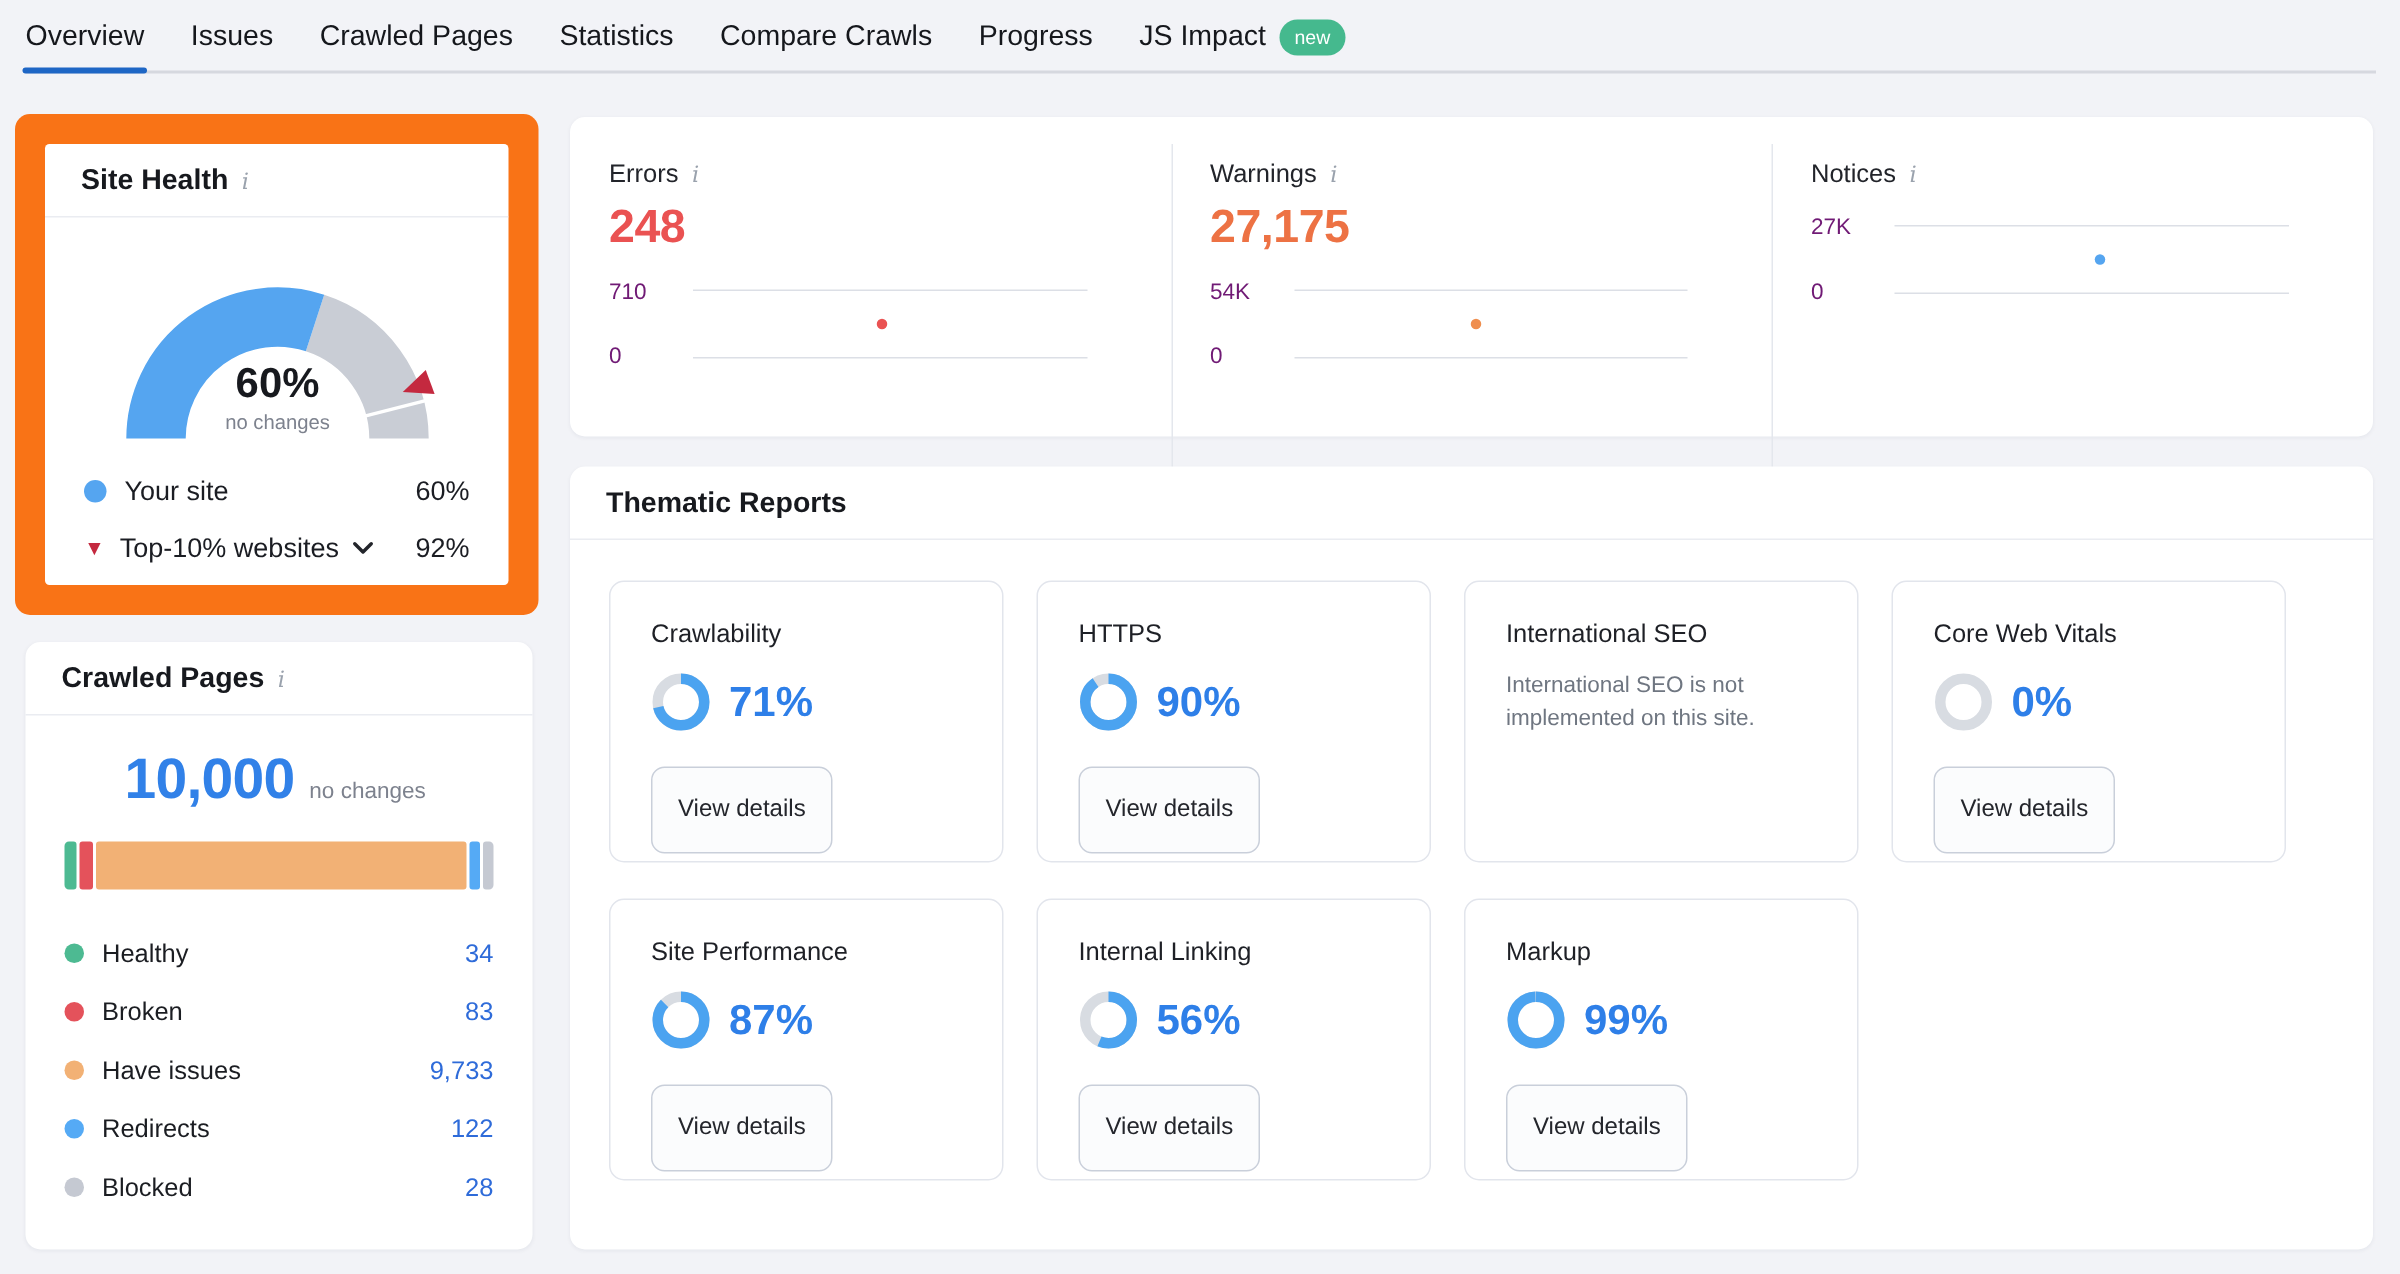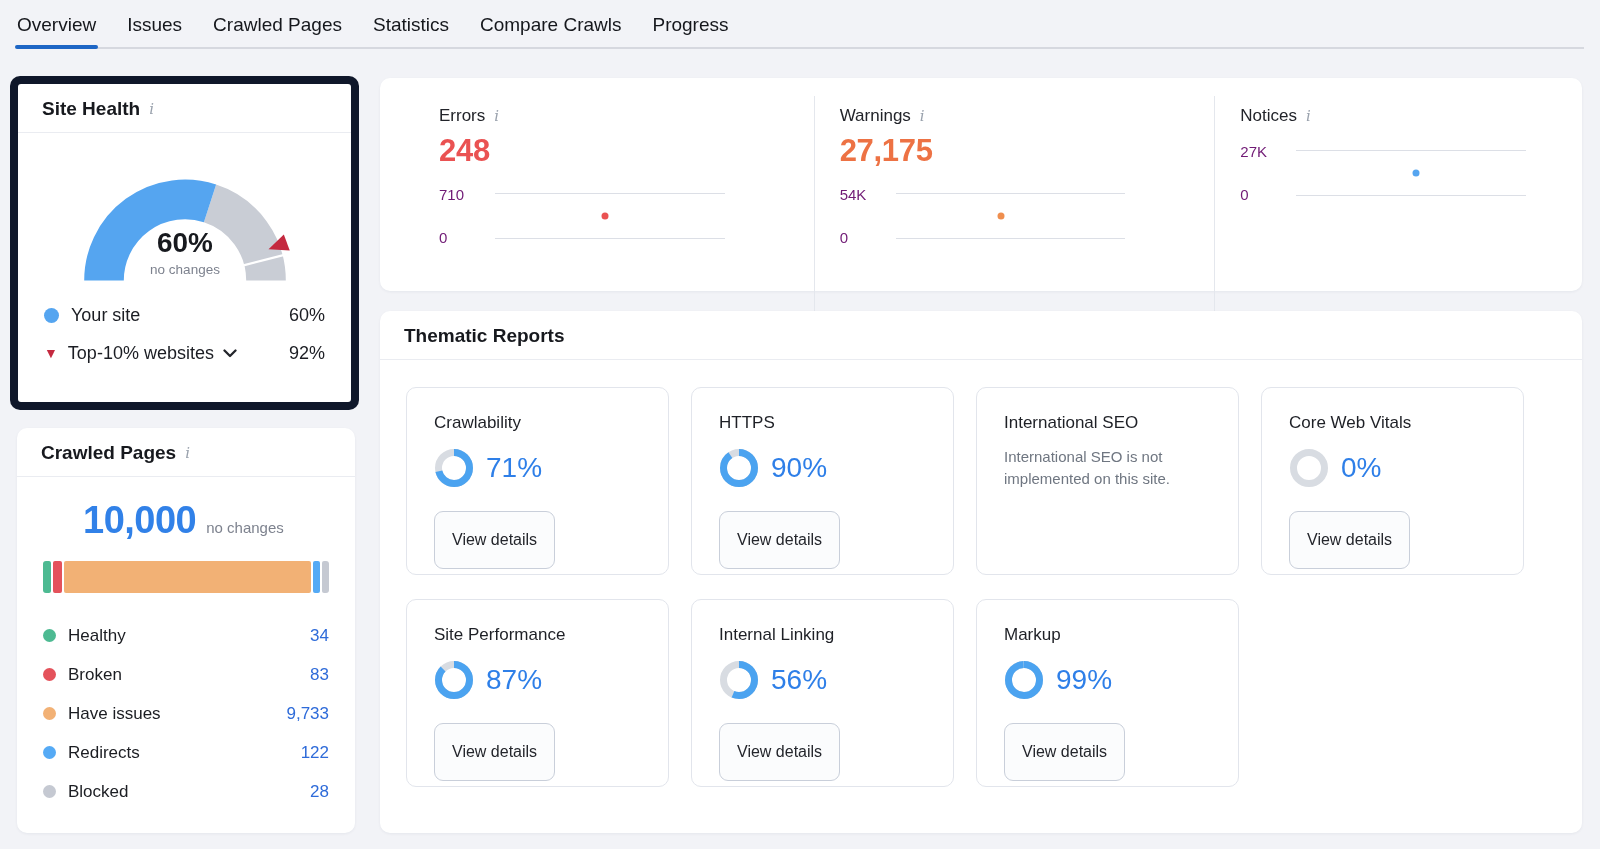--- a/index.html
+++ b/index.html
@@ -26,21 +26,21 @@
   
   .panel { position:absolute; background:#fff; border-radius:10px;
            box-shadow:0 1px 3px rgba(25,35,65,.06); }
   .panel-header { display:flex; align-items:center; gap:9px; padding:14px 24px 12px;
            border-bottom:1px solid #eaecf1; font-size:19px; font-weight:700; color:#17191e; }
   .info-i { font-family:"DejaVu Serif", serif; font-style:italic; font-weight:400;
            font-size:15px; color:#9aa2ad; cursor:pointer; }
 
   
   .sh-wrap { position:absolute; left:10px; top:76px; width:349px; height:334px;
-             background:#0f172a; border-radius:10px; padding:8px; }
+             background:#f97316; border-radius:10px; padding:20px; }
   .sh-card { background:#fff; border-radius:3px; height:100%; overflow:hidden; }
   .gauge-box { display:flex; justify-content:center; padding-top:12px; }
   svg.gauge { width:252px; height:143px; }
   .sh-legend { padding:8px 26px 0; }
   .sh-row { display:flex; align-items:center; height:38px; font-size:18px; color:#1b1d23; }
   .sh-dot { width:15px; height:15px; border-radius:50%; background:#55a5f0; margin-right:12px; }
   .sh-tri { color:#c4293f; font-size:14px; margin-right:10px; line-height:1; }
   .sh-chev { margin-left:9px; display:flex; align-items:center; cursor:pointer; }
   .sh-val { margin-left:auto; }
 
@@ -53,21 +53,21 @@
   .cp-bar .seg { border-radius:2px; }
   .cp-bar .seg:first-child { border-radius:3px 2px 2px 3px; }
   .cp-bar .seg:last-child { border-radius:2px 3px 3px 2px; }
   .cp-legend { margin-top:23px; }
   .cp-row { display:flex; align-items:center; height:39px; font-size:17px; color:#1b1d22; }
   .cp-dot { width:13px; height:13px; border-radius:50%; margin-right:12px; }
   .cp-val { margin-left:auto; color:#2e6bd9; cursor:pointer; }
 
   
   .metrics-panel { display:flex; padding:28px 0 0; }
-  .metric { flex:1; position:relative; padding:0 30px 16px 26px;margin-left:33px; }
+  .metric { flex:1; position:relative; padding:0 30px 16px 26px; }
   .metric + .metric::before { content:""; position:absolute; left:0; top:-10px; bottom:-24px;
            width:1px; background:#e4e7ed; }
   .m-label-row { display:flex; align-items:center; gap:9px; font-size:17px; color:#22242a; }
   .m-value { margin-top:7px; font-size:31px; font-weight:700; letter-spacing:-0.3px; }
   .spark { position:relative; height:46px; margin-top:24px; }
   .axis-label { position:absolute; left:0; width:42px; text-align:left;
            font-size:15px; color:#701a75; }
   .axis-label.max { top:-7px; } .axis-label.min { bottom:-7px; }
   .spark .line { position:absolute; left:56px; right:26px; height:1px; background:#dcdfe6; }
   .line.top { top:0; } .line.bottom { bottom:0; }
@@ -75,21 +75,21 @@
   .spark .pt { position:absolute; width:7px; height:7px; border-radius:50%;
            top:50%; transform:translate(-50%,-50%); }
 
   
   .tr-grid { padding:27px 26px; display:grid; grid-template-columns:repeat(4, 263px);
            grid-auto-rows:188px; column-gap:22px; row-gap:24px; }
   .t-card { border:1px solid #e2e5ec; border-radius:10px; padding:25px 27px; background:#fff; }
   .t-title { font-size:17px; color:#1e2026; }
   .t-score { display:flex; align-items:center; gap:12px; margin-top:13px; height:44px; }
   .ring { width:40px; height:40px; }
-  .t-pct { font-size:28px; font-weight:400; color:#2e7fe8; }
+  .t-pct { font-size:28px; font-weight:700; color:#2e7fe8; }
   .t-btn { margin-top:21px; display:inline-block; padding:19px 17px; border:1px solid #c9cfda;
            border-radius:9px; background:#fbfcfd; font-size:16px; color:#24262c;
            font-family:"Liberation Sans", sans-serif; cursor:pointer; }
   .t-note { margin-top:13px; font-size:15px; color:#6f7681; line-height:1.45; max-width:212px; }
 </style>
 </head>
 <body>
 
 <div class="nav">
   <div class="nav-line"></div>
@@ -105,20 +105,24 @@
       </div>
     <div class="tab">
         <span>Statistics</span>
       </div>
     <div class="tab">
         <span>Compare Crawls</span>
       </div>
     <div class="tab">
         <span>Progress</span>
       </div>
+    <div class="tab">
+      <span>JS Impact</span>
+      <span class="badge-new">new</span>
+    </div>
   </div>
 </div>
 
 <div class="sh-wrap">
   <div class="sh-card">
     <div class="panel-header">
       <span>Site Health</span>
       <span class="info-i">i</span>
     </div>
     <div class="gauge-box">

